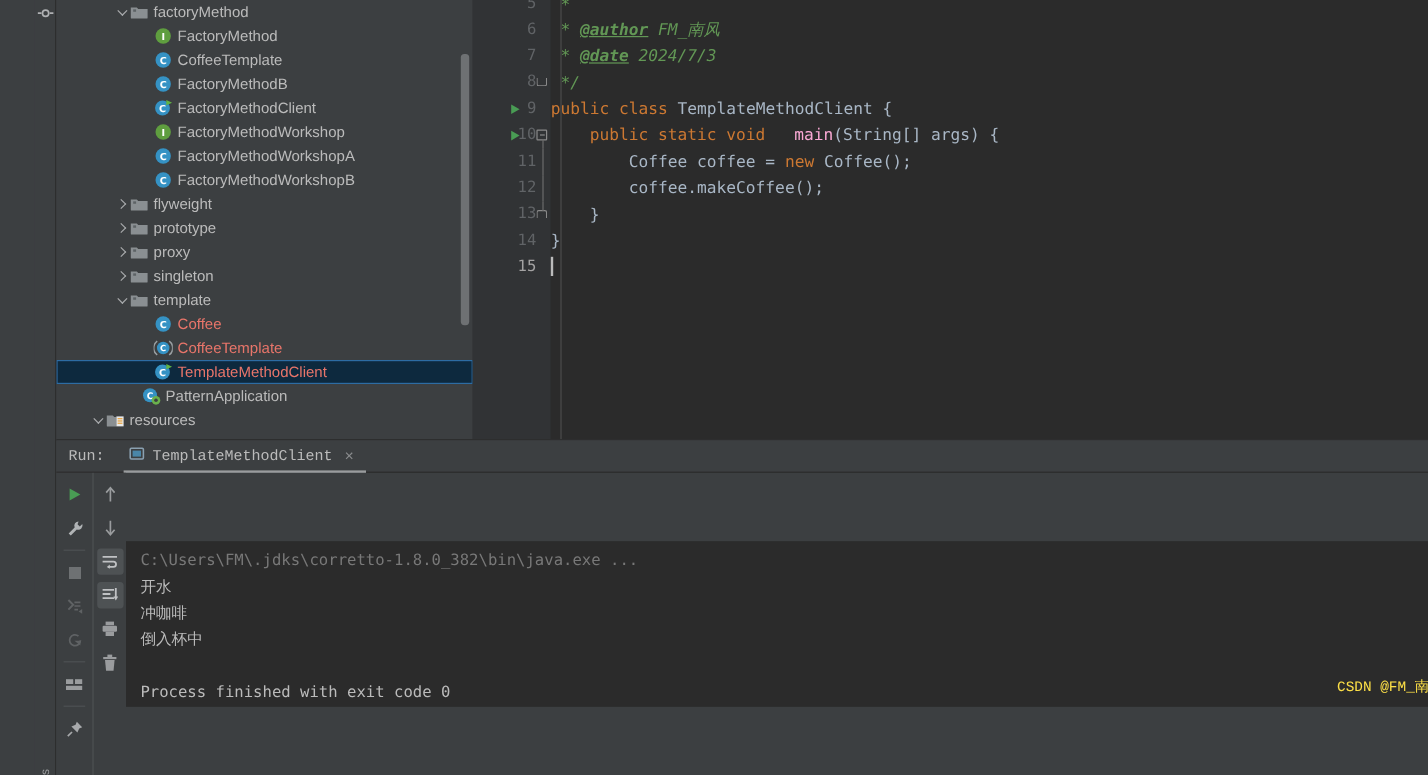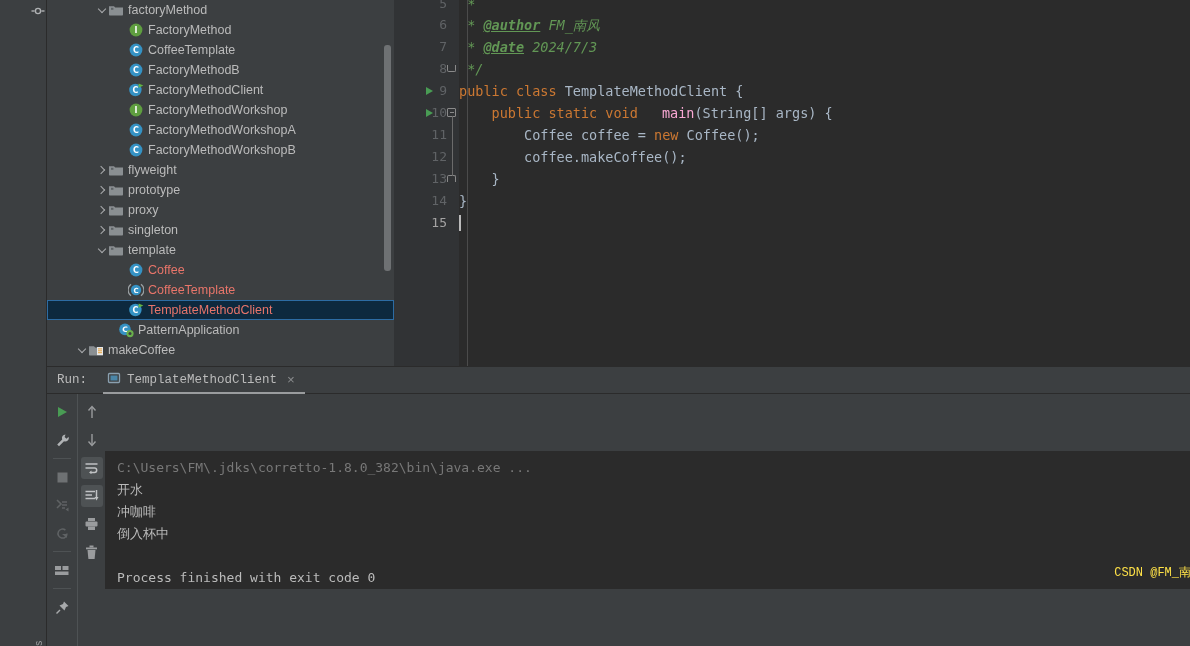--- a/index.html
+++ b/index.html
@@ -397,21 +397,21 @@
           <span class="tw-arrow open"></span>
           <span class="ic">
             <svg width="16" height="16" viewBox="0 0 16 16">
       <path d="M1 4.2h5l1.2 1.3H9v7.9H1.7a.7.7 0 0 1-.7-.7z" fill="#8a8f92"></path>
       <rect x="9" y="5" width="6" height="8.3" fill="#e8e8e8"></rect>
       <rect x="10" y="6.4" width="4" height="1" fill="#e8a33d"></rect>
       <rect x="10" y="8.3" width="4" height="1" fill="#e8a33d"></rect>
       <rect x="10" y="10.2" width="4" height="1" fill="#e8a33d"></rect>
             </svg>
           </span>
-          <span class="tlabel pkgname">makeCoffee</span>
+          <span class="tlabel pkgname">resources</span>
         </div>
       </div>
   </div>
   <div class="tree-sb"></div>
 
   <div class="editor">
     <div class="gutter">
         <div style="position: relative; height: 14px;">
           <div class="lnum" style="height: 14px; line-height: 8px;">5</div>
         </div>

